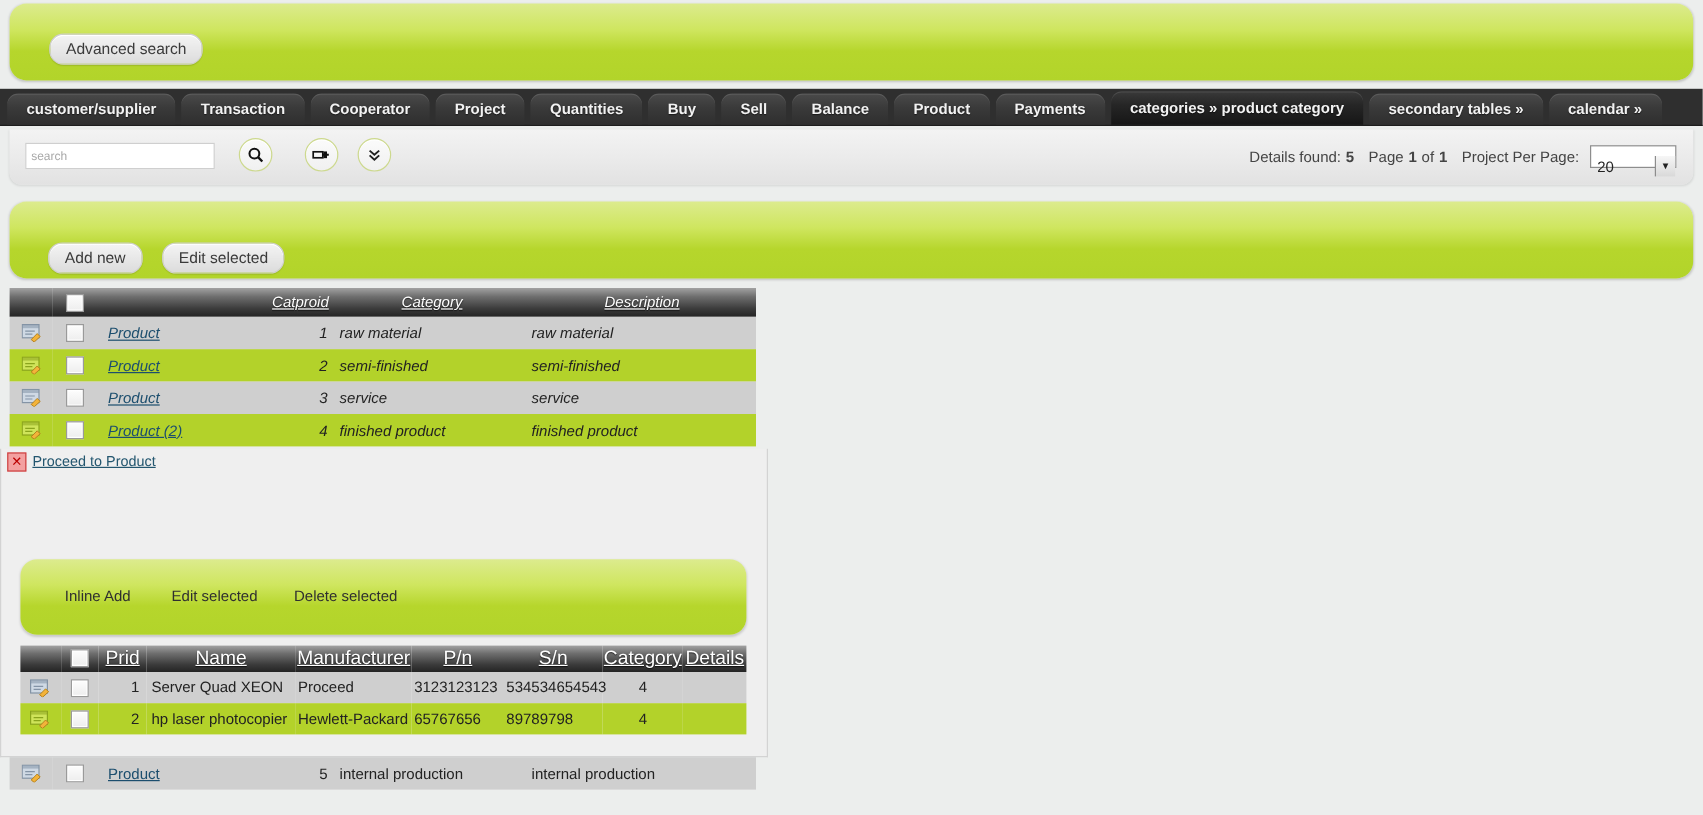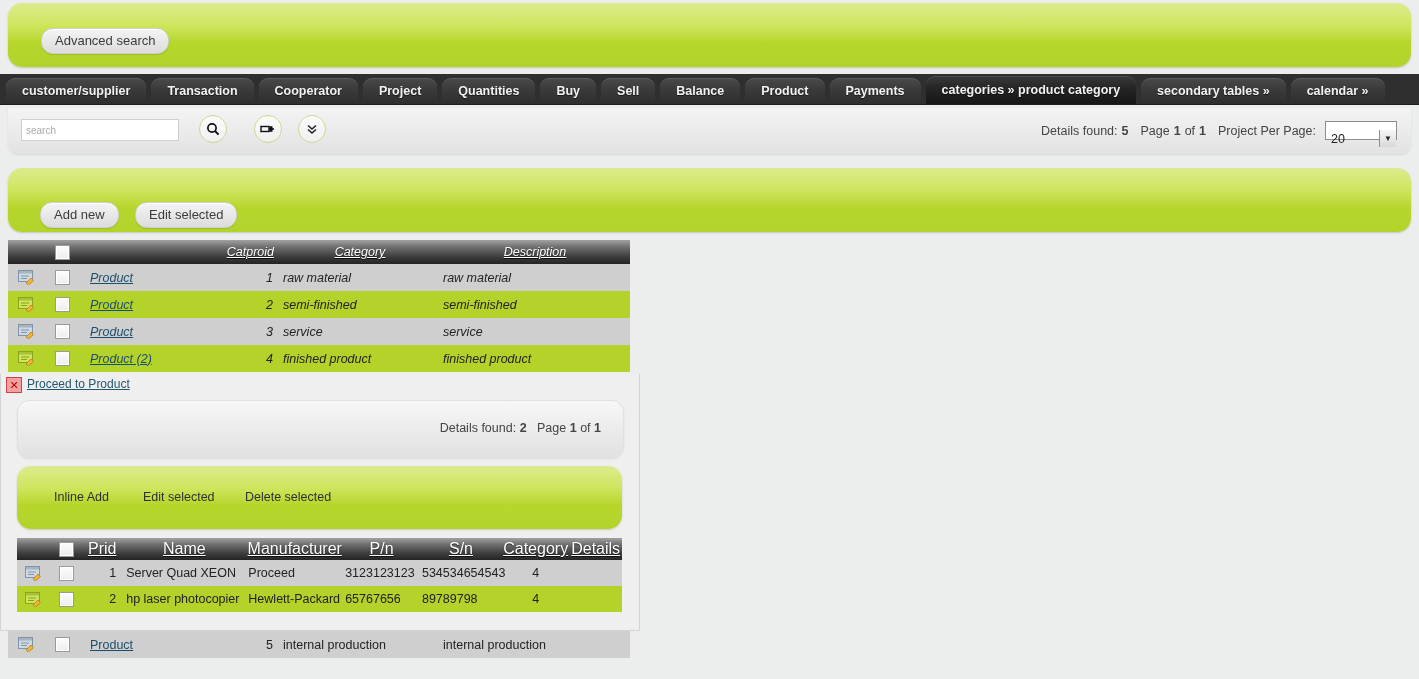--- a/index.html
+++ b/index.html
@@ -333,31 +333,20 @@
             <td style="padding-left:3px">finished product</td>
           </tr>
         </tbody>
     </table>
   </div>
 
   <div class="detail">
     <div class="closebox">✕</div>
     <span class="proceed">Proceed to Product</span>
 
-    <div class="detail-info">
-      <div class="meta2">
-        <span>Details found:</span>
-        <b>2</b>
-        &nbsp;
-        <span>Page</span>
-        <b>1</b>
-        <span>of</span>
-        <b>1</b>
-      </div>
-    </div>
 
     <div class="detail-green">
       <a class="dg1">Inline Add</a>
       <a class="dg2">Edit selected</a>
       <a class="dg3">Delete selected</a>
     </div>
 
     <div class="inner-grid">
       <table>
         <colgroup>

